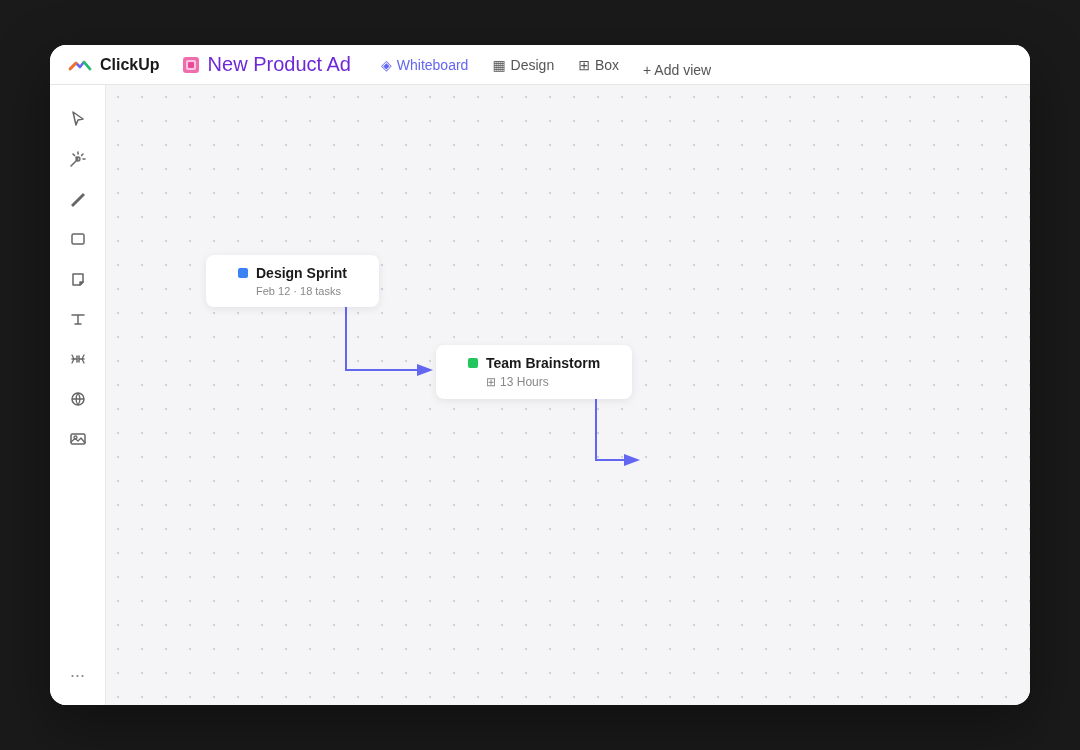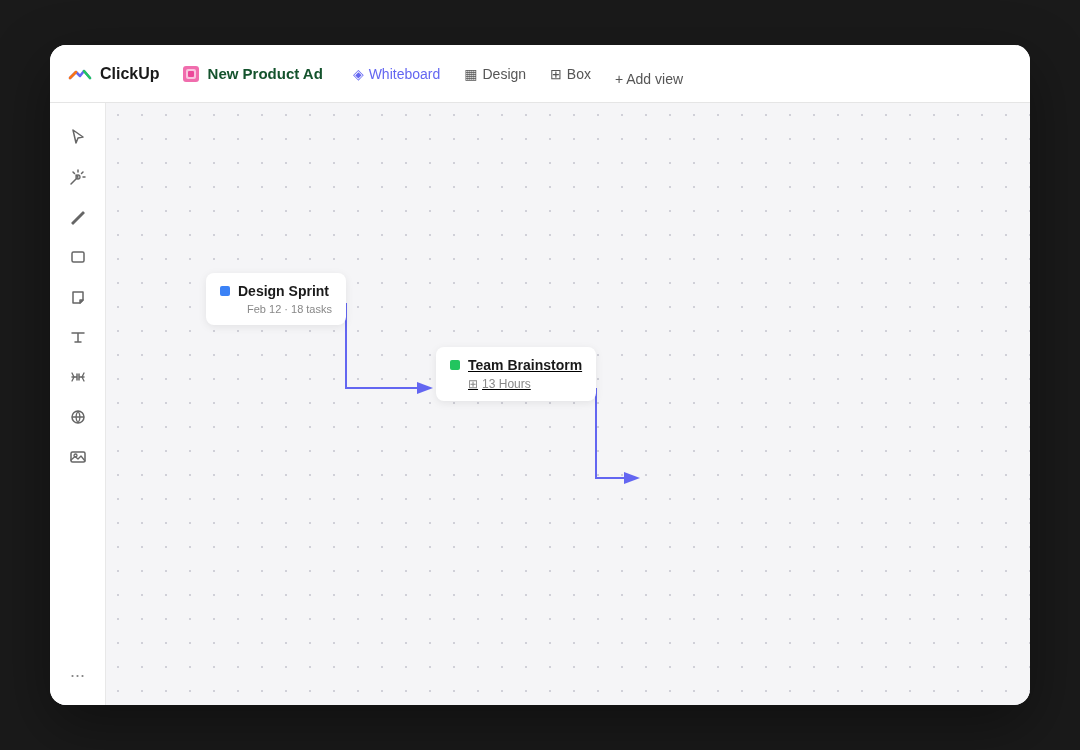--- a/index.html
+++ b/index.html
@@ -17,21 +17,21 @@
       height: 660px;
       background: #f5f5f7;
       border-radius: 16px;
       overflow: hidden;
       display: flex;
       flex-direction: column;
       box-shadow: 0 20px 60px rgba(0,0,0,0.4);
     }
     
     .topbar {
-      height: 58px;
+      height: 40px;
       background: #ffffff;
       border-bottom: 1px solid #e5e5e5;
       display: flex;
       align-items: center;
       padding: 0 16px;
       gap: 0;
       flex-shrink: 0;
     }
     .logo-area {
       display: flex;
@@ -52,23 +52,23 @@
       display: flex;
       align-items: center;
       gap: 6px;
       margin-right: 20px;
     }
     .project-icon {
       width: 22px;
       height: 22px;
     }
     .project-name {
-      font-size: 15px;
-      font-weight: 700;
-      color: #14532d;
+      font-size: 20px;
+      font-weight: 400;
+      color: #6d28d9;
     }
     .nav-tabs {
       display: flex;
       align-items: center;
       gap: 4px;
     }
     .nav-tab {
       display: flex;
       align-items: center;
       gap: 5px;
@@ -141,24 +141,23 @@
       overflow: hidden;
       background-image:
         radial-gradient(circle, #d0d0d8 1px, transparent 1px);
       background-size: 24px 24px;
     }
     
     .card {
       position: absolute;
       background: #ffffff;
       border-radius: 8px;
-      padding: 10px 14px;
+      padding: 10px 32px;
       box-shadow: 0 2px 8px rgba(0,0,0,0.08);
       min-width: 140px;
-      text-align: right;
     }
     .card-header {
       display: flex;
       align-items: center;
       gap: 8px;
       margin-bottom: 4px;
     }
     .card-dot {
       width: 10px;
       height: 10px;
@@ -334,21 +333,21 @@
       </svg>
 
       <div class="card" style="left: 100px; top: 170px;">
         <div class="card-header">
           <div class="card-dot" style="background-color: #3b82f6;"></div>
           <span class="card-title">Design Sprint</span>
         </div>
         <div class="card-meta">Feb 12  ·  18 tasks</div>
       </div>
 
-      <div class="card" style="left: 330px; top: 244px; text-decoration: underline;">
+      <div class="card" style="left: 330px; top: 260px;">
         <div class="card-header">
           <div class="card-dot" style="background-color: #22c55e;"></div>
           <span class="card-title">Team Brainstorm</span>
         </div>
         <div class="card-sub">
           <span>⊞</span>
           <span>13 Hours</span>
         </div>
       </div>
 

